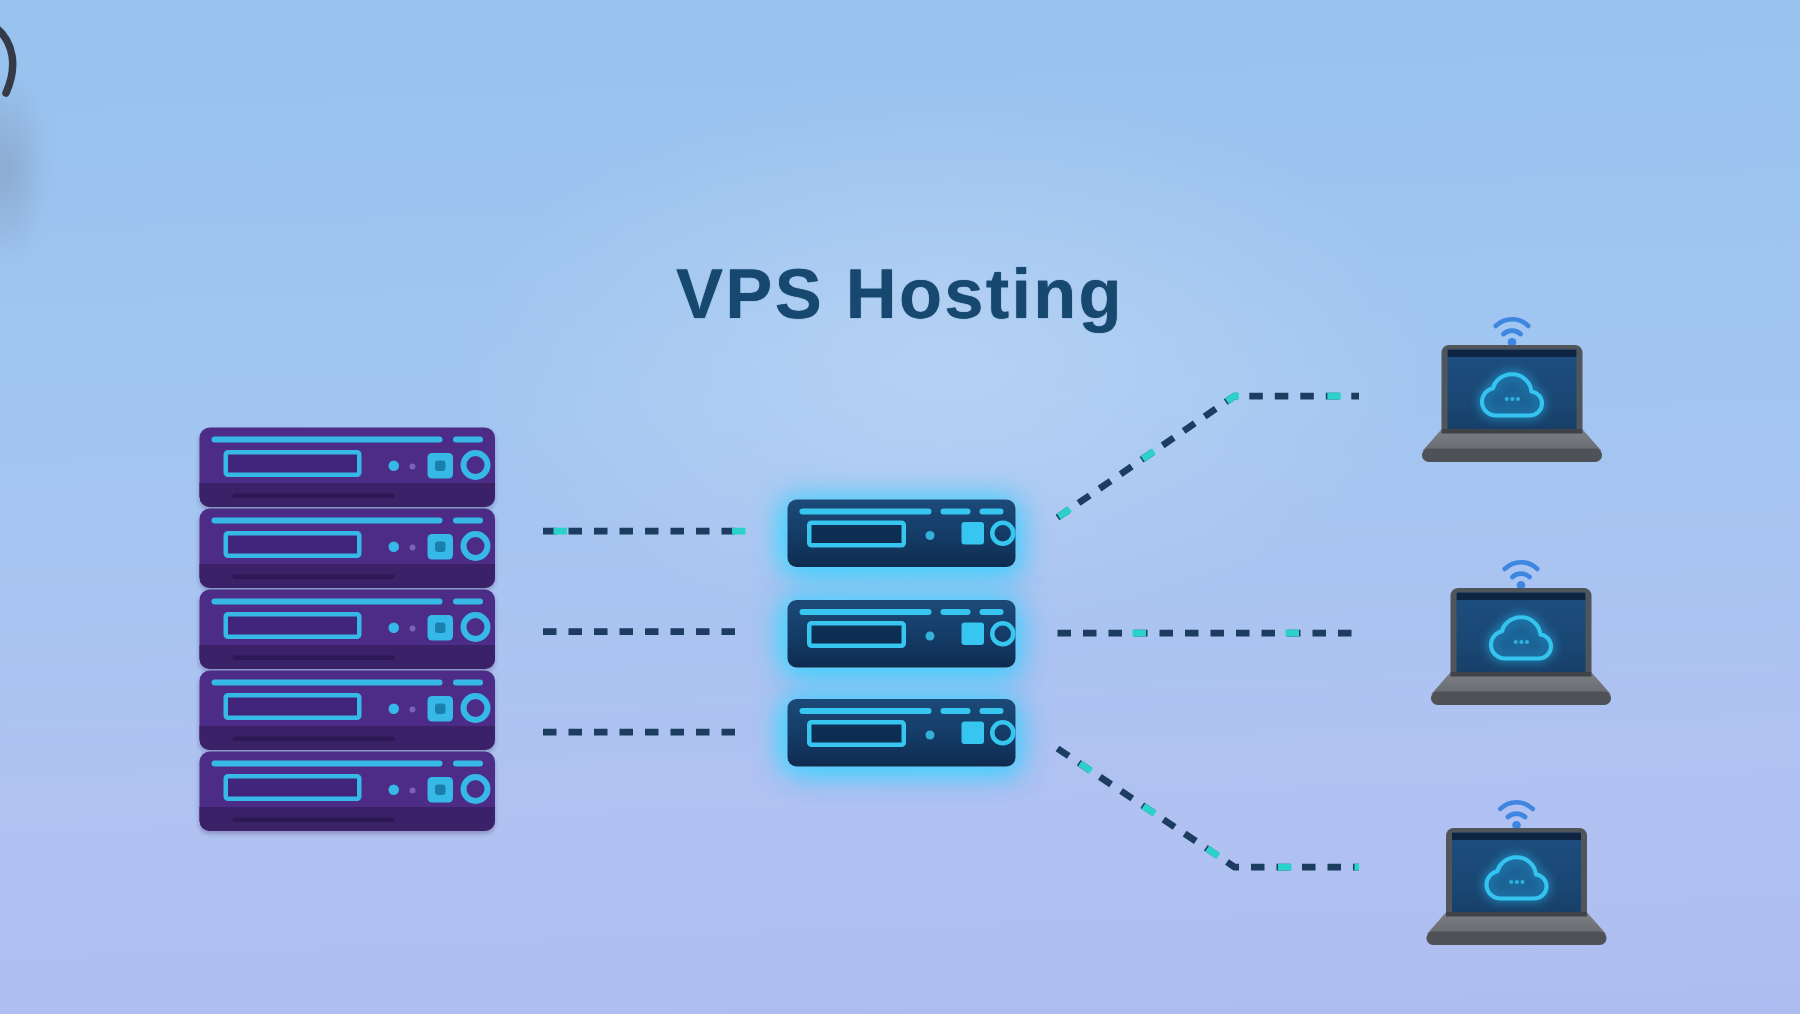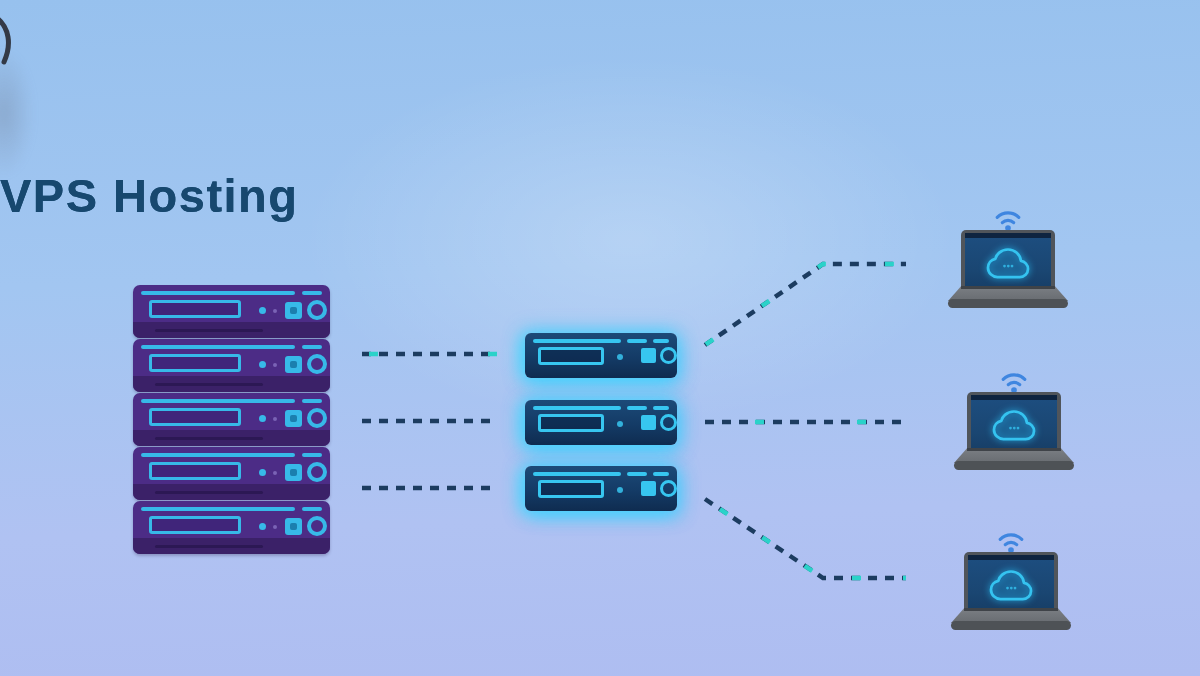--- a/index.html
+++ b/index.html
@@ -3,21 +3,21 @@
 <meta charset="utf-8">
 <style>
   html,body{margin:0;padding:0;background:#dfe7f5;font-family:"Liberation Sans",sans-serif;}
   .stage{position:relative;width:1200px;height:676px;overflow:hidden;
     background:linear-gradient(178deg,#97c1ee 0%,#a2c6f1 40%,#b0c2f2 75%,#aebdf1 100%);}
   .stage::before{content:"";position:absolute;left:25%;top:8%;width:55%;height:55%;
     background:radial-gradient(ellipse at center,rgba(255,255,255,.22),rgba(255,255,255,0) 70%);
     pointer-events:none;}
 
   
-  .title{position:absolute;left:0;top:168px;width:100%;margin:0;
+  .title{position:absolute;left:0;top:168px;width:100%;margin:0;text-align:center;
     font-size:47px;font-weight:bold;letter-spacing:1.5px;color:#17486f;
     text-shadow:0 0 .6px #17486f;}
 
   
   .corner-artifact{position:absolute;left:-4px;top:8px;opacity:.85;filter:blur(.4px);}
   .corner-blob{position:absolute;left:-26px;top:48px;width:60px;height:130px;border-radius:50%;
     background:radial-gradient(ellipse at center,rgba(110,125,150,.35),rgba(110,125,150,0) 70%);
     filter:blur(4px);}
 
   

